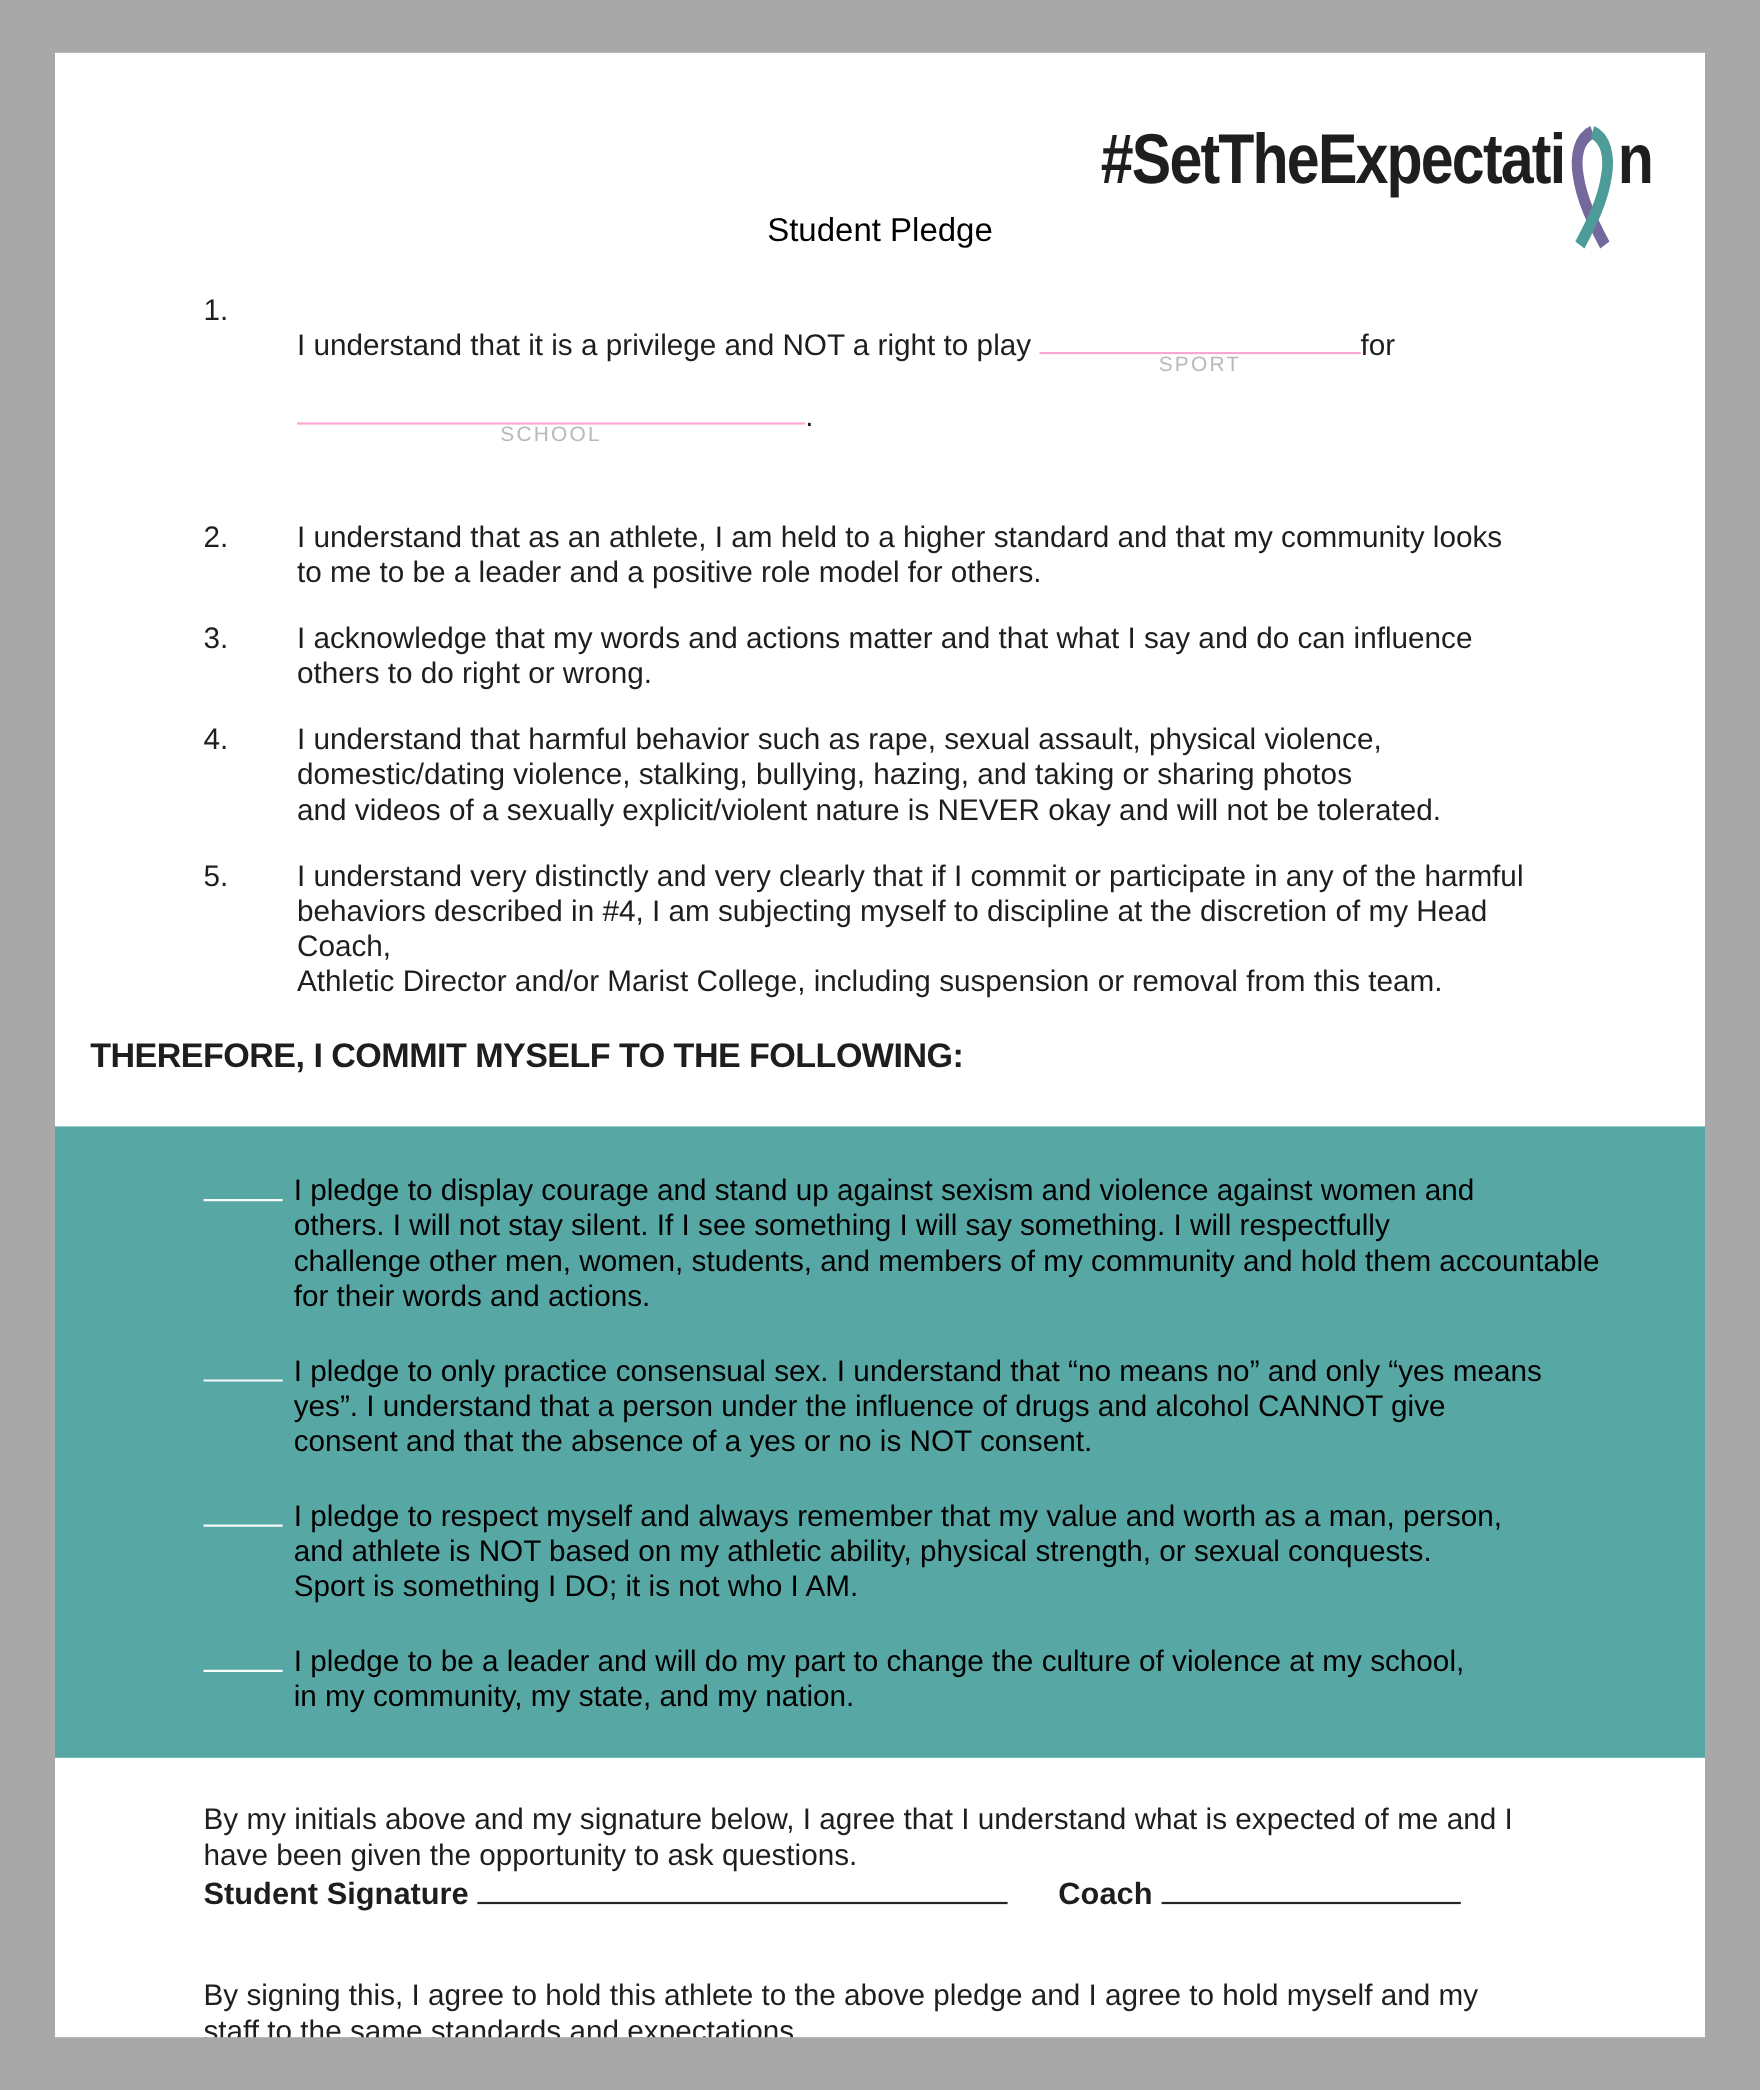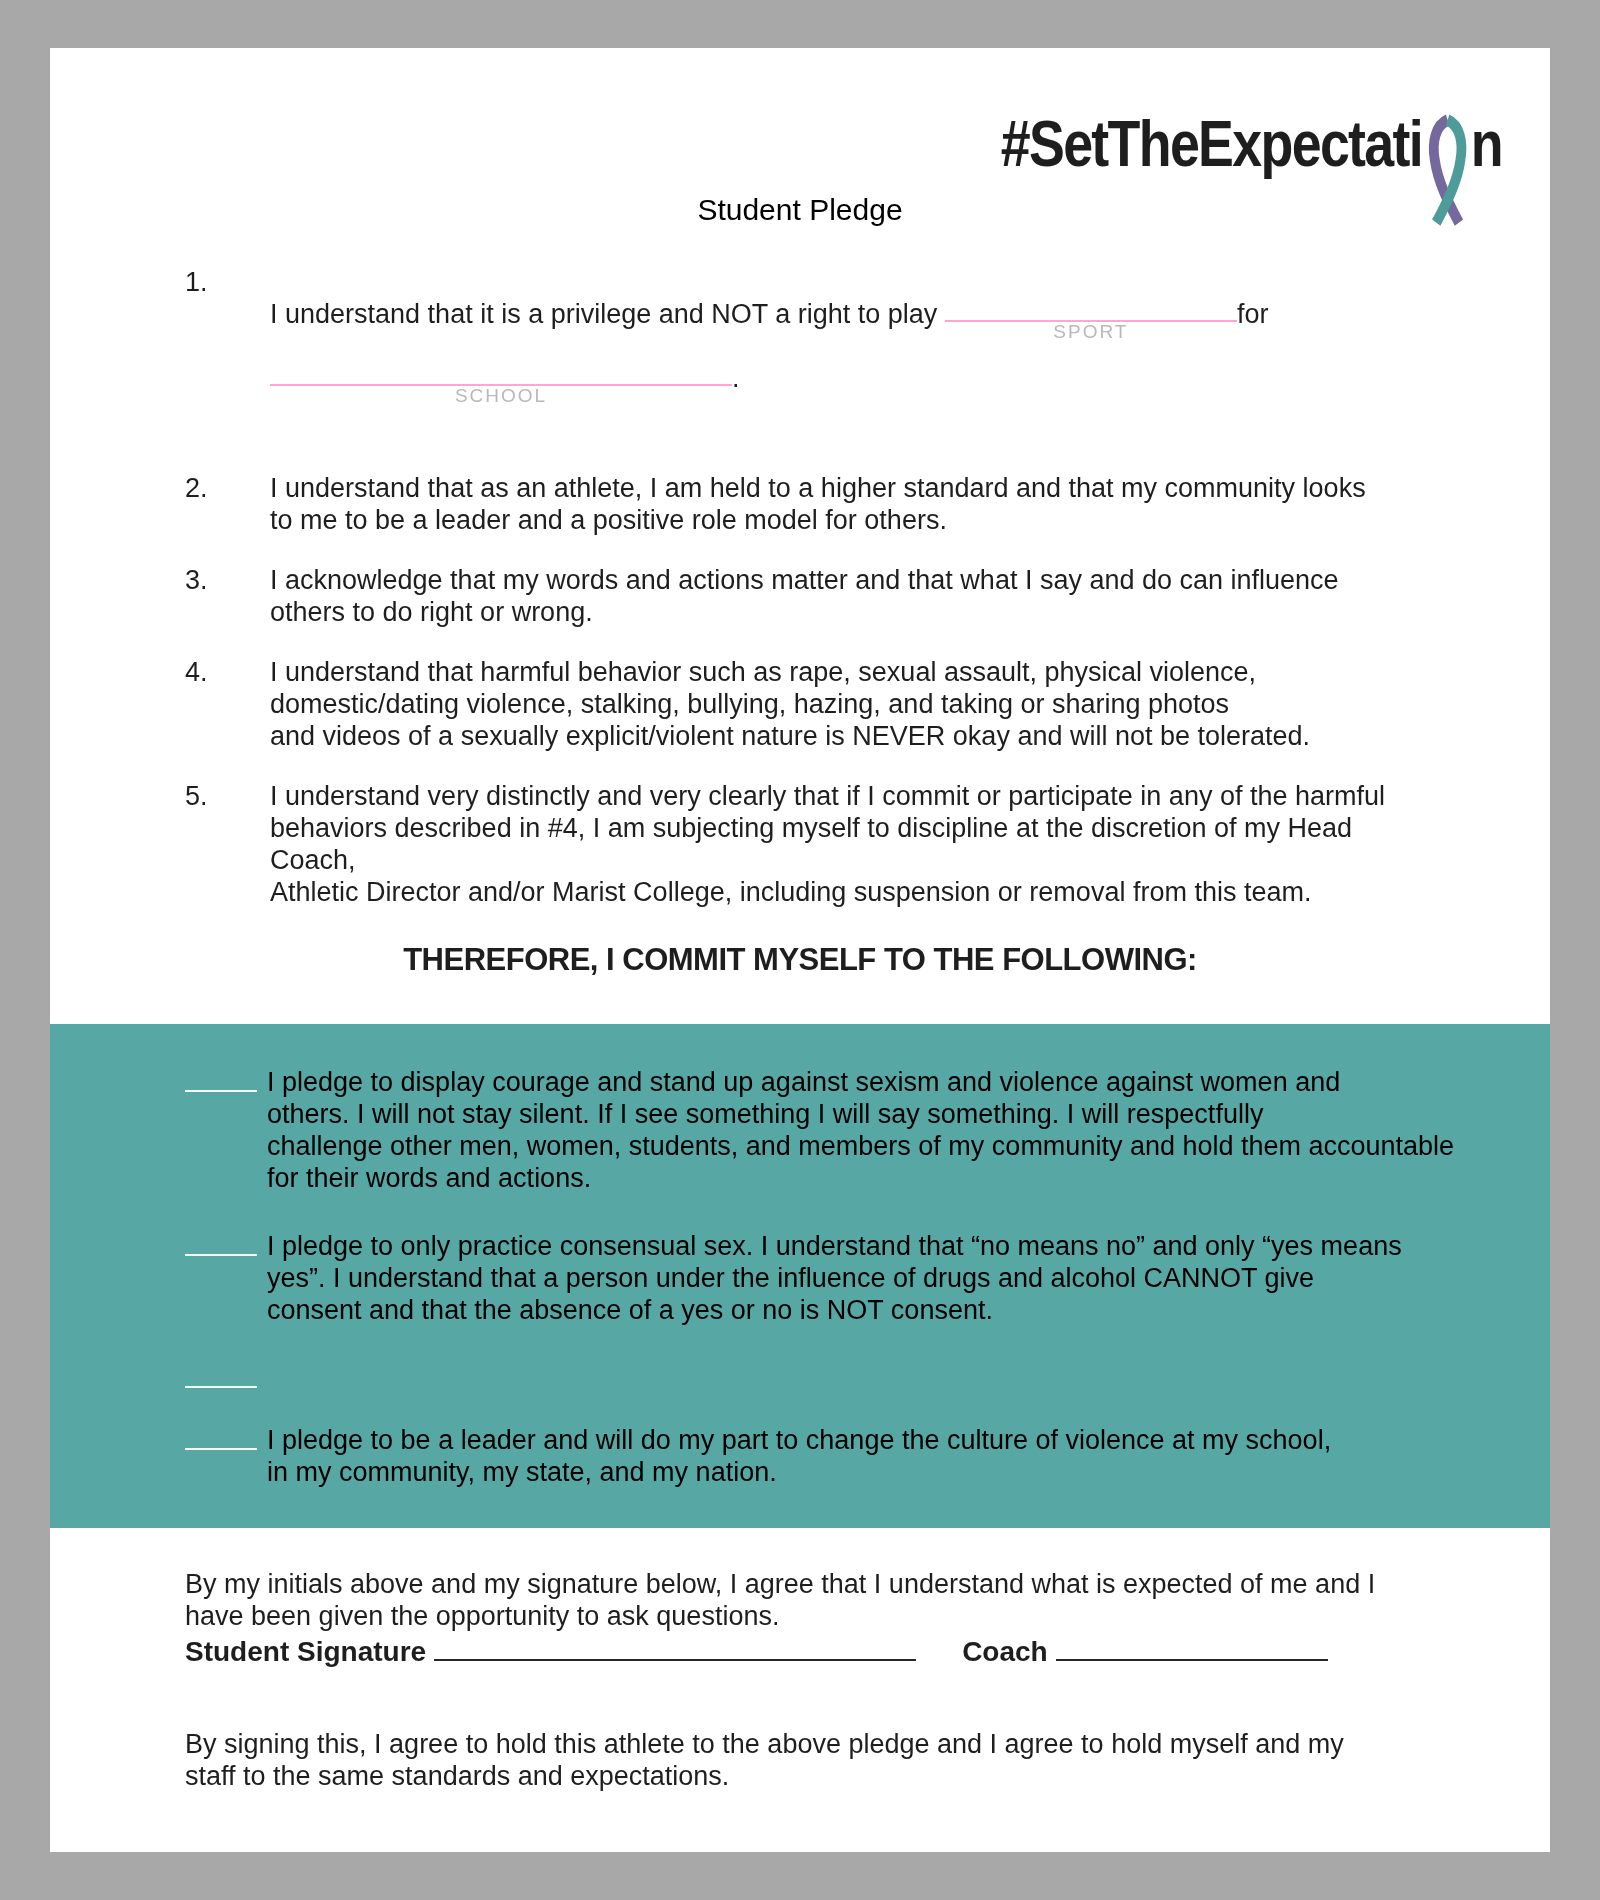--- a/index.html
+++ b/index.html
@@ -71,25 +71,25 @@
     margin-top: 1px;
     font-size: 19px;
     line-height: 22px;
     color: #b9b9b9;
     letter-spacing: 2px;
     white-space: nowrap;
   }
   
   .commit-heading {
     margin-top: 34px;
-    text-align: center;
     font-size: 31px;
     font-weight: bold;
     line-height: 36px;
     letter-spacing: -0.5px;
+    padding-left: 32px;
   }
   
   .teal-band {
     margin-top: 46px;
     background: #57a7a4;
     color: #000000;
     padding: 42px 80px 40px 135px;
     font-size: 27px;
     line-height: 32px;
   }
@@ -201,20 +201,23 @@
 
     <div class="pledge">
       <span class="pledge-blank"></span>
       <span class="pledge-text">I pledge to only practice consensual sex. I understand that “no means no” and only “yes means
 yes”. I understand that a person under the influence of drugs and alcohol CANNOT give
 consent and that the absence of a yes or no is NOT consent.</span>
     </div>
 
     <div class="pledge">
       <span class="pledge-blank"></span>
+      <span class="pledge-text">I pledge to respect myself and always remember that my value and worth as a man, person,
+and athlete is NOT based on my athletic ability, physical strength, or sexual conquests.
+Sport is something I DO; it is not who I AM.</span>
     </div>
 
     <div class="pledge">
       <span class="pledge-blank"></span>
       <span class="pledge-text">I pledge to be a leader and will do my part to change the culture of violence at my school,
 in my community, my state, and my nation.</span>
     </div>
 
   </section>
 

